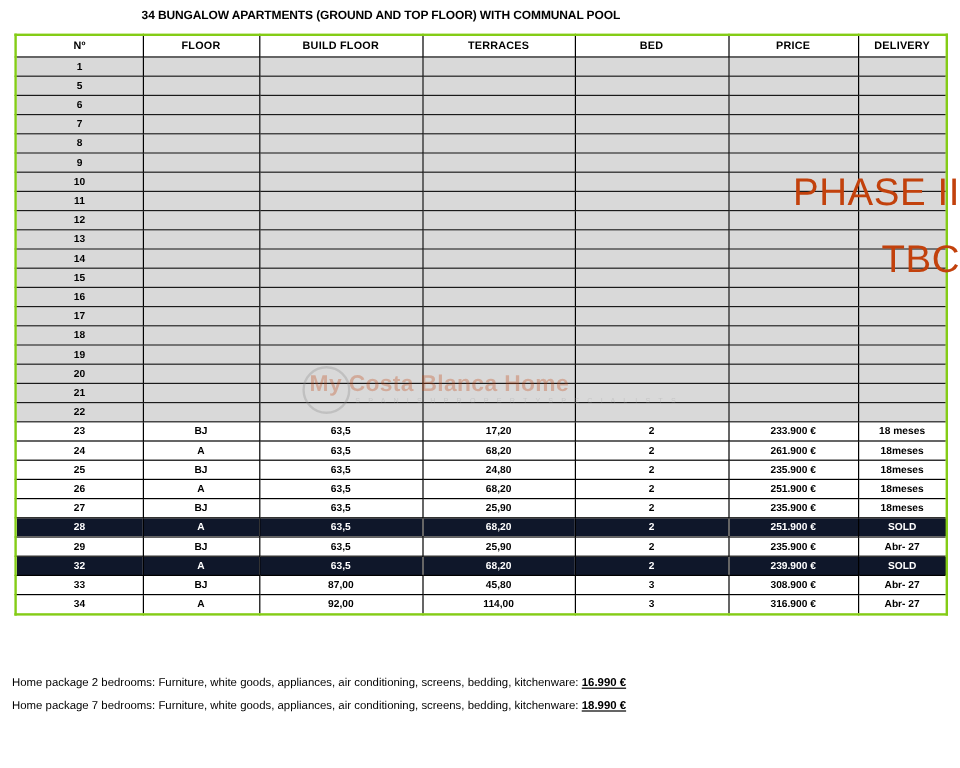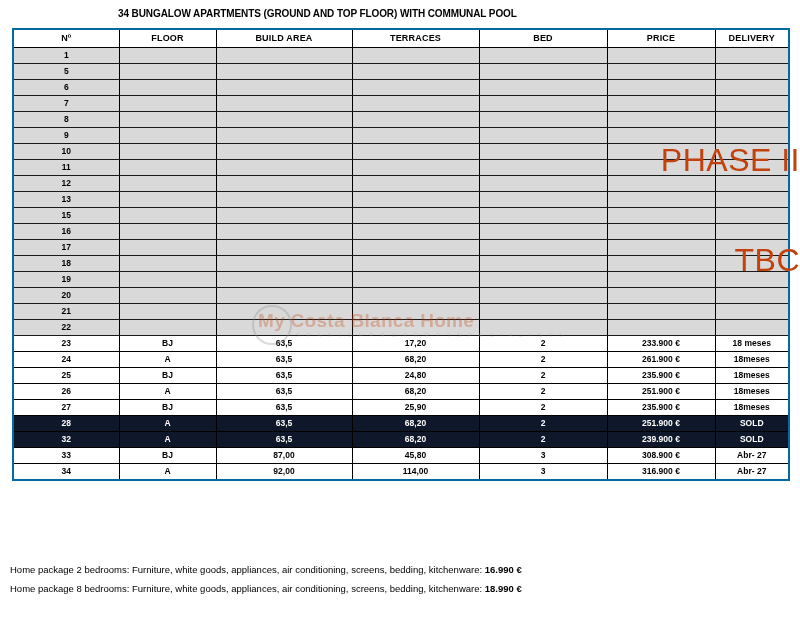--- a/index.html
+++ b/index.html
@@ -31,21 +31,21 @@
   #table-wrap {
     position: absolute;
     left: 12px;
     top: 28px;
     width: 776px;
   }
   table.sheet {
     border-collapse: collapse;
     table-layout: fixed;
     width: 776px;
-    border: 2px solid #0369a1;
+    border: 2px solid #84cc16;
   }
   table.sheet td, table.sheet th {
     border: 1px solid #000;
     padding: 0;
     margin: 0;
     text-align: center;
     vertical-align: middle;
     font-size: 8.5px;
     font-weight: bold;
     line-height: 1;
@@ -85,21 +85,21 @@
     width: 800px;
     text-align: right;
     font-size: 32px;
     font-weight: normal;
     color: #c2410c;
     pointer-events: none;
     letter-spacing: 0.5px;
     font-family: "Liberation Sans", sans-serif;
   }
   #phase-label { top: 142px; }
-  #tbc-label   { top: 198px; margin-top: 44px; }
+  #tbc-label   { top: 198px; }
 
   
   #watermark {
     position: absolute;
     left: 248px;
     top: 303px;
     width: 300px;
     height: 42px;
     pointer-events: none;
     opacity: 0.30;
@@ -141,21 +141,21 @@
     top: 560px;
     width: 780px;
   }
   .note {
     font-size: 9.5px;
     line-height: 19px;
     white-space: nowrap;
     color: #000;
   }
   .note .note-label { font-weight: normal; }
-  .note .note-price { font-weight: bold; }
+  .note .note-price { font-weight: bold; text-decoration: underline; }
 </style>
 </head>
 <body>
 
 <div id="title">34 BUNGALOW APARTMENTS (GROUND AND TOP FLOOR) WITH COMMUNAL POOL</div>
 
 <div id="table-wrap">
   <table class="sheet">
     <colgroup>
       <col class="c-no">
@@ -163,21 +163,21 @@
         <col class="c-build">
         <col class="c-terr">
       <col class="c-bed">
         <col class="c-price">
         <col class="c-delivery">
     </colgroup>
     <thead>
       <tr>
         <th>Nº</th>
         <th>FLOOR</th>
-        <th>BUILD AREA</th>
+        <th>BUILD FLOOR</th>
         <th>TERRACES</th>
         <th>BED</th>
         <th>PRICE</th>
         <th>DELIVERY</th>
       </tr>
     </thead>
     <tbody id="table-body">
         <tr class="empty-row">
           <td>1</td>
           <td></td>
@@ -262,20 +262,29 @@
         <tr class="empty-row">
           <td>13</td>
           <td></td>
           <td></td>
           <td></td>
           <td></td>
           <td></td>
           <td></td>
         </tr>
         <tr class="empty-row">
+          <td>14</td>
+          <td></td>
+          <td></td>
+          <td></td>
+          <td></td>
+          <td></td>
+          <td></td>
+        </tr>
+        <tr class="empty-row">
           <td>15</td>
           <td></td>
           <td></td>
           <td></td>
           <td></td>
           <td></td>
           <td></td>
         </tr>
         <tr class="empty-row">
           <td>16</td>
@@ -386,20 +395,29 @@
           <td>18meses</td>
         </tr>
         <tr class="sold-row">
           <td>28</td>
           <td>A</td>
           <td>63,5</td>
           <td>68,20</td>
           <td>2</td>
           <td>251.900 €</td>
           <td>SOLD</td>
+        </tr>
+        <tr class="data-row">
+          <td>29</td>
+          <td>BJ</td>
+          <td>63,5</td>
+          <td>25,90</td>
+          <td>2</td>
+          <td>235.900 €</td>
+          <td>Abr- 27</td>
         </tr>
         <tr class="sold-row">
           <td>32</td>
           <td>A</td>
           <td>63,5</td>
           <td>68,20</td>
           <td>2</td>
           <td>239.900 €</td>
           <td>SOLD</td>
         </tr>
@@ -429,14 +447,14 @@
 <div class="overlay-text" id="tbc-label">TBC</div>
 
 <div id="watermark">
   <div class="wm-circle"></div>
   <div class="wm-main">My Costa Blanca Home</div>
   <div class="wm-sub">S P A N I S H   P R O P E R T Y   S P E C I A L I S T S</div>
 </div>
 
 <div id="footer">
     <div class="note"><span class="note-label">Home package 2 bedrooms</span><span class="note-text">: Furniture, white goods, appliances, air conditioning, screens, bedding, kitchenware: </span><span class="note-price">16.990 €</span></div>
-    <div class="note"><span class="note-label">Home package 8 bedrooms</span><span class="note-text">: Furniture, white goods, appliances, air conditioning, screens, bedding, kitchenware: </span><span class="note-price">18.990 €</span></div>
+    <div class="note"><span class="note-label">Home package 7 bedrooms</span><span class="note-text">: Furniture, white goods, appliances, air conditioning, screens, bedding, kitchenware: </span><span class="note-price">18.990 €</span></div>
   </div>
 
 </body></html>

